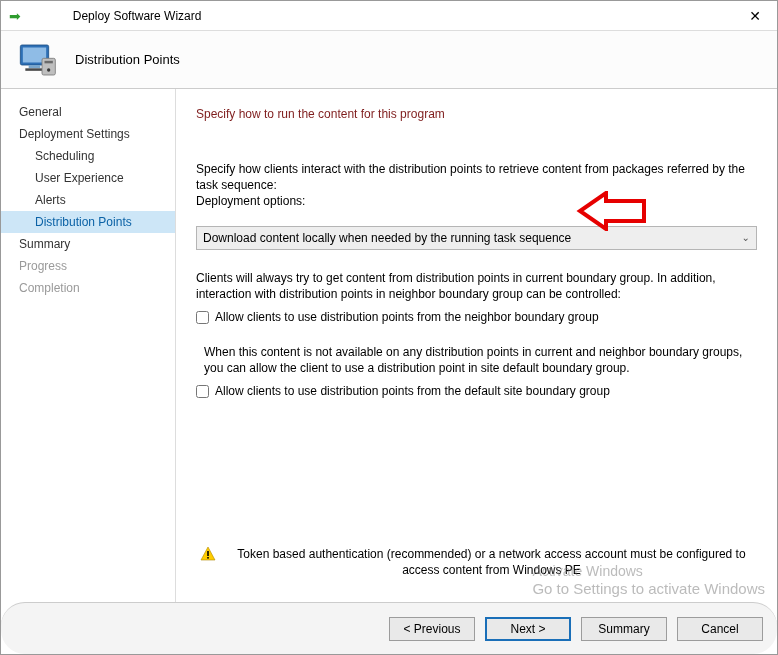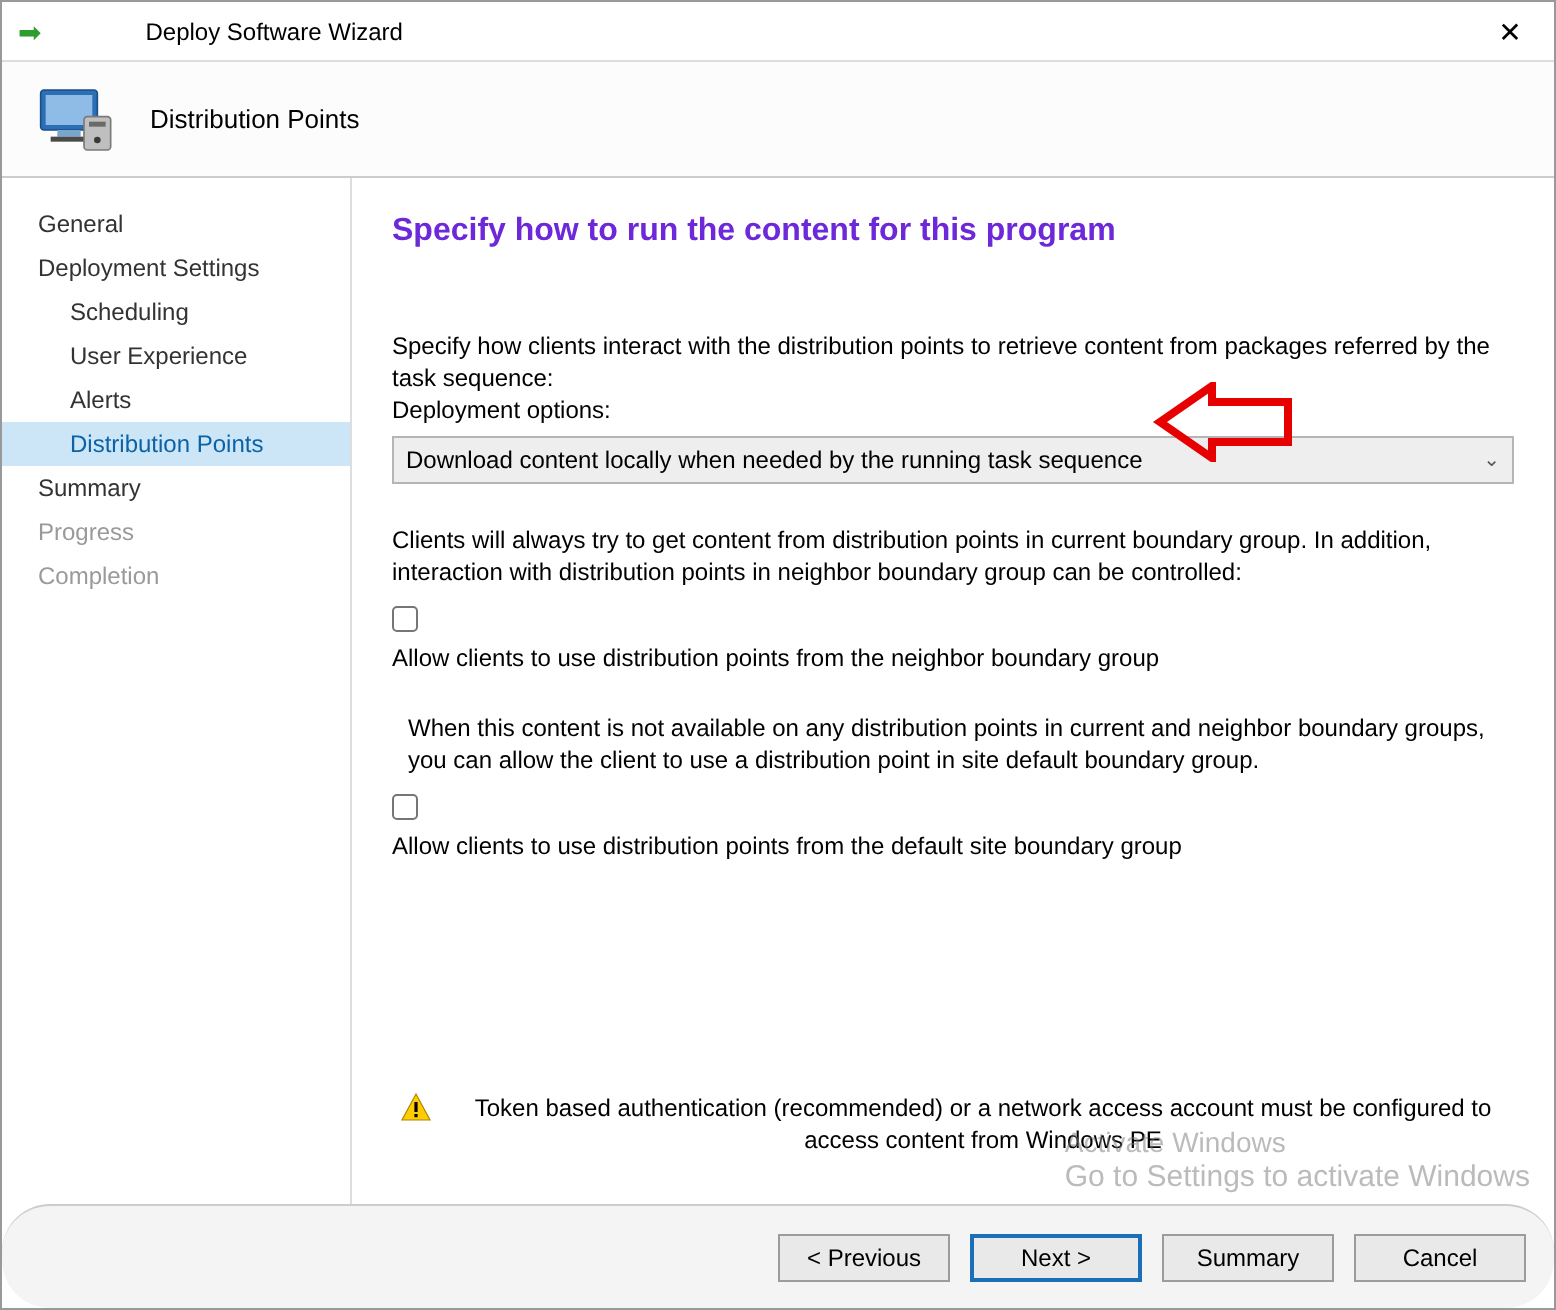--- a/index.html
+++ b/index.html
@@ -91,59 +91,58 @@
     cursor: default;
   }
   .content {
     flex: 1;
     padding: 18px 20px 0 20px;
     position: relative;
     display: flex;
     flex-direction: column;
   }
   .content h1 {
-    color: #6d28d9;
-    font-size: 16px;
-    font-weight: 700;
+    color: #7f1d1d;
+    font-size: 12px;
+    font-weight: 400;
     margin: 0 0 40px 0;
   }
   .content p {
     margin: 0;
     line-height: 1.35;
     font-size: 12px;
   }
   .label-row {
     margin-top: 6px;
   }
   .dropdown {
     width: 100%;
     height: 24px;
     border: 1px solid #b5b5b5;
     background: #eee;
     padding: 0 22px 0 6px;
     font-size: 12px;
     position: relative;
     display: flex;
     align-items: center;
-    margin-top: 4px;
+    margin-top: 16px;
     cursor: pointer;
   }
   .dropdown .chev {
     position: absolute;
     right: 6px;
     top: 5px;
     font-size: 10px;
     color: #555;
   }
   .checkbox-row {
     display: flex;
     align-items: flex-start;
     gap: 6px;
     margin-top: 8px;
-    flex-direction: column;
   }
   .checkbox-row input {
     margin: 1px 0 0 0;
   }
   .note {
     display: flex;
     gap: 10px;
     margin-top: auto;
     padding-bottom: 24px;
     padding-left: 4px;

